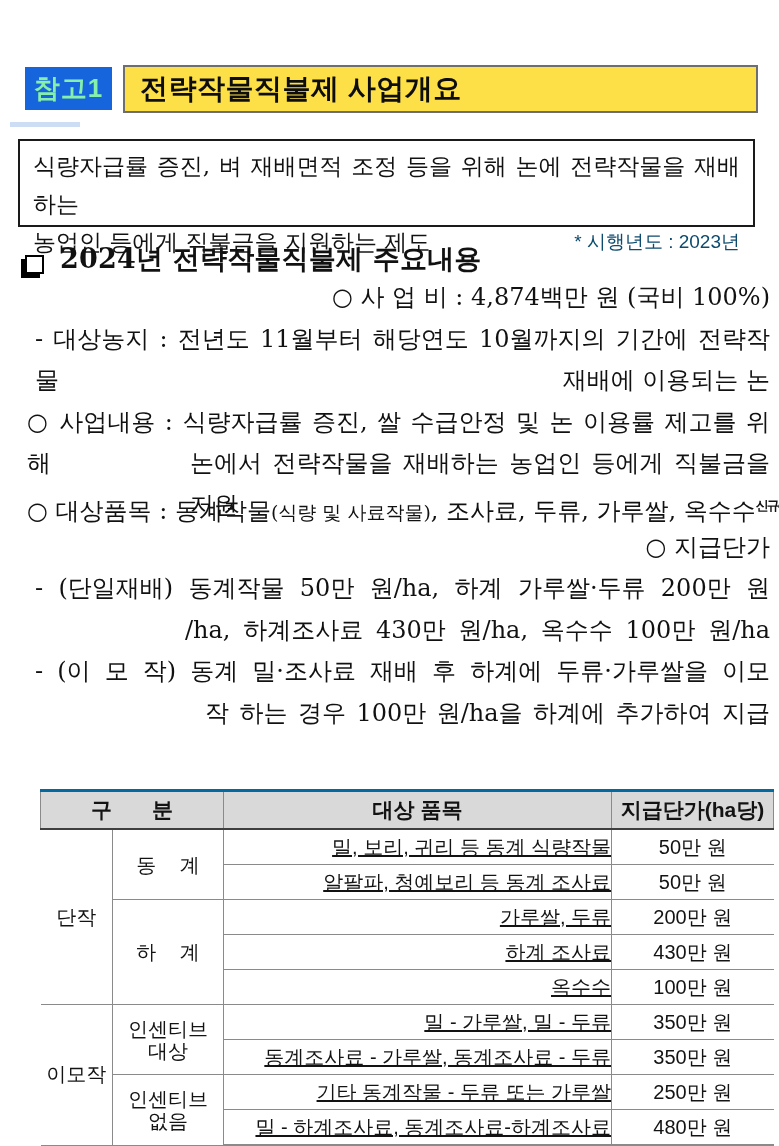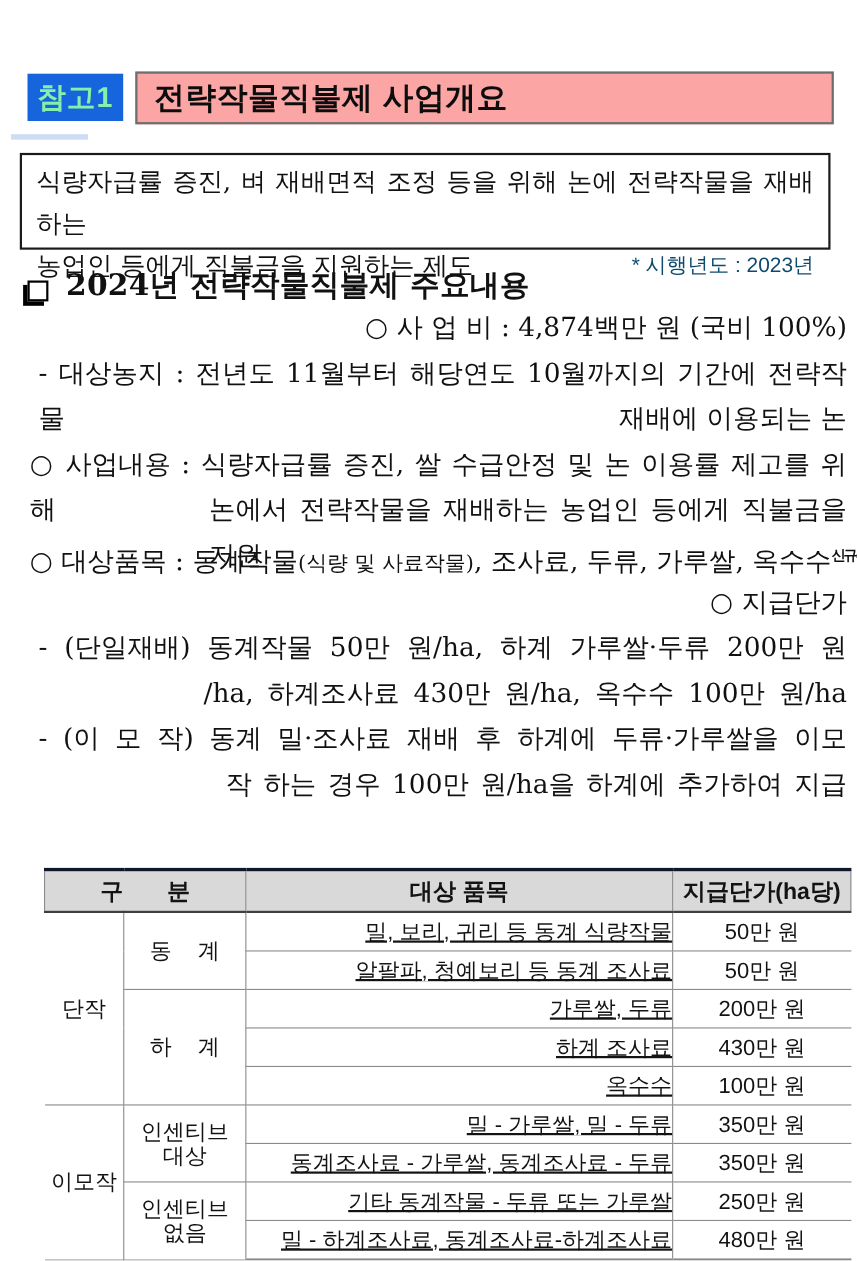--- a/index.html
+++ b/index.html
@@ -14,21 +14,21 @@
     position:absolute;left:25px;top:67px;width:87px;height:43px;
     background:#1765dd;color:#86efac;font-family:"Liberation Sans","DejaVu Sans",sans-serif;
     font-weight:bold;font-size:26px;display:flex;align-items:center;justify-content:center;
     letter-spacing:1px;
   }
   .badge-shadow{
     position:absolute;left:10px;top:122px;width:70px;height:5px;background:#cdddf4;
   }
   .title-box{
     position:absolute;left:123px;top:65px;width:635px;height:48px;box-sizing:border-box;
-    border:2px solid #6e6e6e;background:#fca5a5;display:flex;align-items:center;padding-left:15px;
+    border:2px solid #6e6e6e;background:#fde047;display:flex;align-items:center;padding-left:15px;
     font-family:"Liberation Sans","DejaVu Sans",sans-serif;font-weight:bold;font-size:28px;
     letter-spacing:0.5px;color:#0d0d0d;
   }
 
   
   .summary-box{
     position:absolute;left:18px;top:139px;width:737px;height:88px;box-sizing:border-box;
     border:2px solid #1a1a1a;background:#fff;padding:6px 13px 0 13px;font-size:23px;
   }
   .summary-l1{display:block;line-height:38px;text-align:justify;text-align-last:justify;}
@@ -52,21 +52,21 @@
   .seg-small{font-size:19px;}
   .sup{font-size:13px;vertical-align:9px;letter-spacing:-2px;font-weight:bold;}
 
   
   .table-wrap{position:absolute;left:40px;top:789px;width:733px;}
   table{border-collapse:collapse;table-layout:fixed;width:733px;
     font-family:"Liberation Sans","DejaVu Sans",sans-serif;color:#131313;}
   th,td{border:1px solid #8a8a8a;padding:0;}
   thead th{
     background:#d9d9d9;height:36px;font-size:21px;font-weight:bold;text-align:center;
-    border-top:3px solid #0f172a;border-bottom:2px solid #3f3f3f;
+    border-top:3px solid #0369a1;border-bottom:2px solid #3f3f3f;
   }
   .th-gubun{word-spacing:34px;}
   tbody td{height:34px;font-size:20px;vertical-align:middle;background:#fff;}
   td.c-group{border-left:none;text-align:center;font-size:20px;}
   td.c-season{text-align:center;line-height:22px;padding:0 4px;border-radius:10px;}
   td.c-season.sp2{word-spacing:18px;}
   td.c-item{text-align:right;padding-left:12px;text-decoration:underline;}
   td.c-price{border-right:none;text-align:center;}
   tbody tr:last-child td{border-bottom:2px solid #8a8a8a;}
 </style>

